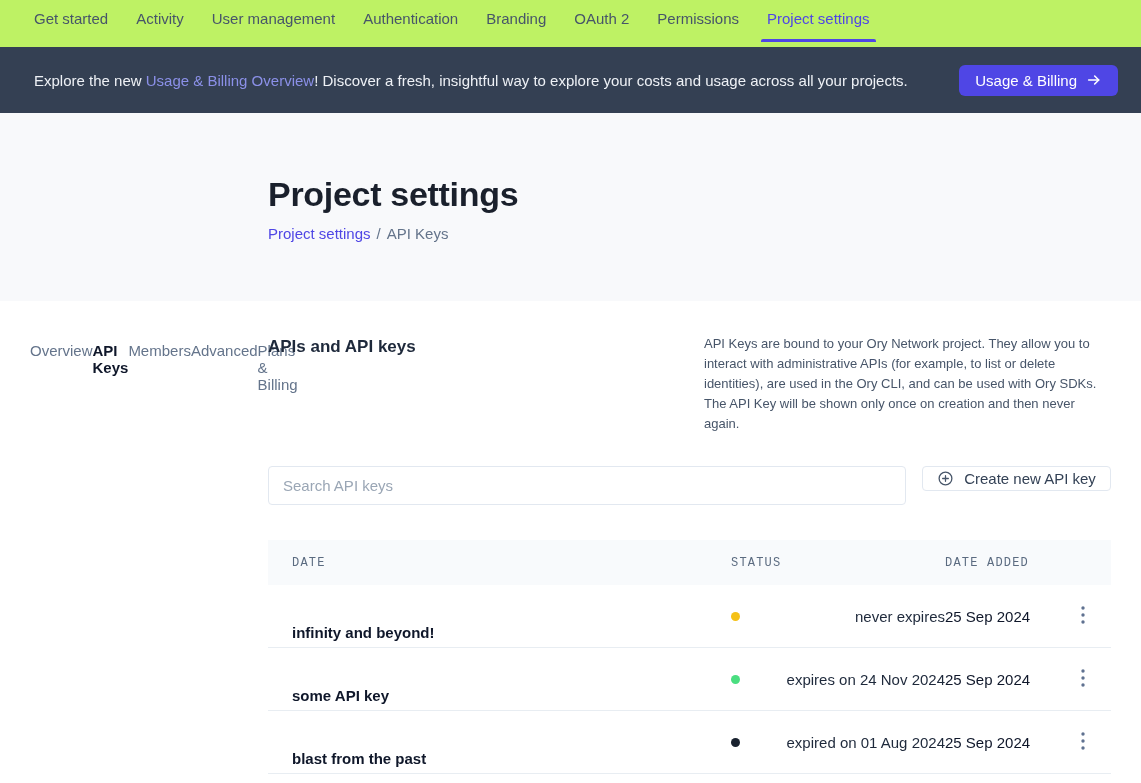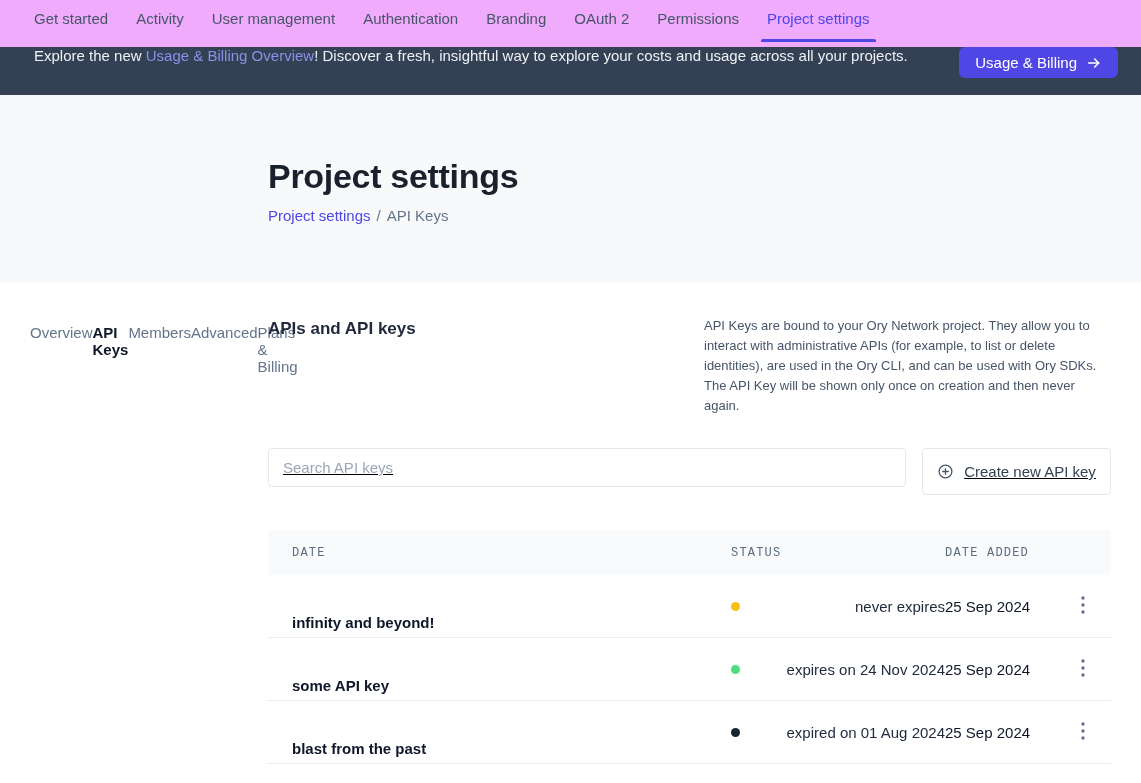--- a/index.html
+++ b/index.html
@@ -9,31 +9,31 @@
   :root{
     --accent:#4f46e5;
     --banner-bg:#344053;
     --banner-link:#8b90e8;
     --text-dark:#0f172a;
     --text-gray:#64748b;
     --border:#e2e8f0;
   }
 
   
-  .topnav{ height:47px; background:#f0abfc; display:flex; align-items:center;
+  .topnav{ height:47px; background:#bef264; display:flex; align-items:center;
     gap:28px; padding:0 24px 11px 34px; }
   .nav-item{ font-size:15px; color:#475569; cursor:pointer; height:47px;
     display:flex; align-items:center; position:relative; white-space:nowrap; }
   .nav-item.active{ color:var(--accent); font-weight:500; }
   .nav-item.active::after{ content:""; position:absolute; left:-6px; right:-6px;
     bottom:0; height:3px; background:var(--accent); border-radius:2px 2px 0 0; }
 
   
-  .banner{ height:48px; background:var(--banner-bg); display:flex;
-    align-items:flex-start; padding:0 23px 0 34px; }
+  .banner{ height:66px; background:var(--banner-bg); display:flex;
+    align-items:center; padding:0 23px 0 34px; }
   .banner-text{ font-size:15px; color:#eef1f6; flex:1; }
   .banner-link{ color:var(--banner-link); cursor:pointer; }
   .banner-btn{ background:var(--accent); color:#fff; border:none; height:31px;
     padding:0 16px; border-radius:6px; font-size:15px; font-weight:400;
     display:flex; align-items:center; gap:9px; cursor:pointer;
     font-family:inherit; }
   .banner-btn svg{ display:block; }
 
   
   .page-header{ height:188px; background:#f8f9fb; padding:63px 0 0 268px; }
@@ -48,26 +48,26 @@
   .sidebar{ width:238px; flex:none; display:flex; flex-direction:row; }
   .side-item{ font-size:15px; color:#64748b; padding:8px 0; margin-bottom:8px;
     cursor:pointer; }
   .side-item.active{ color:#0f172a; font-weight:600; }
 
   .main{ width:843px; flex:none; }
   .intro-row{ display:flex; justify-content:space-between; }
   .section-title{ font-size:17px; font-weight:600; color:#1e293b; padding-top:3px; }
   .section-desc{ width:407px; font-size:13px; line-height:20px; color:#475569; }
 
-  .actions-row{ display:flex; gap:16px; margin-top:32px;text-decoration:underline; }
+  .actions-row{ display:flex; gap:16px; margin-top:32px; }
   .search-input{ width:638px; height:39px; border:1px solid var(--border);
     border-radius:4px; padding:0 14px; font-size:15px; color:#0f172a;
     font-family:inherit; outline:none; background:#fff; }
   .search-input::placeholder{ color:#9aa6b5; }
-  .create-btn{ width:189px; height:47px; background:#fff;
+  .create-btn{ width:189px; height:25px; background:#fff;
     border:1px solid var(--border); border-radius:4px; display:flex;
     align-items:center; justify-content:center; gap:10px; font-size:15px;
     font-weight:500; color:#334155; cursor:pointer; font-family:inherit; }
   .create-btn svg{ display:block; }
 
   
   .table{ margin-top:35px; width:843px; }
   .t-head{ display:grid; grid-template-columns:463px 214px 118px 48px;
     background:#f8fafc; height:45px; align-items:center; }
   .t-head .th{ font-family:"Liberation Mono","DejaVu Sans Mono",monospace;

